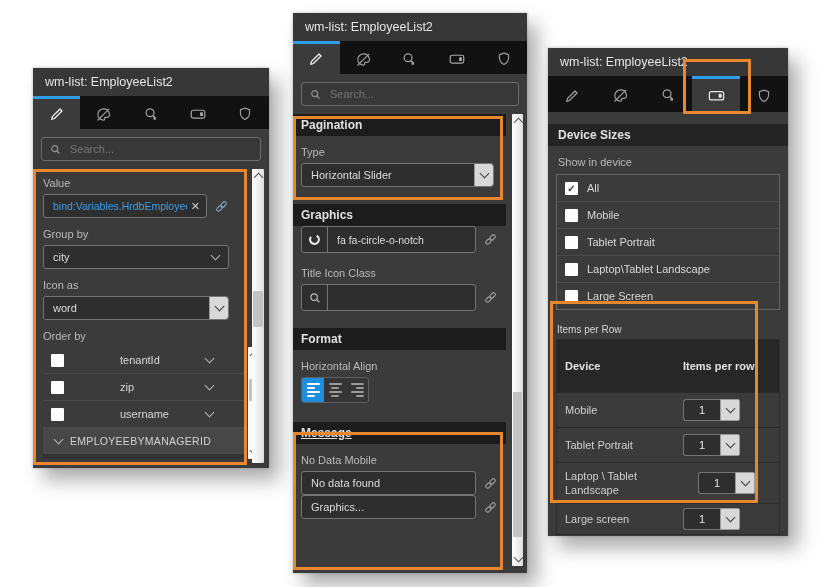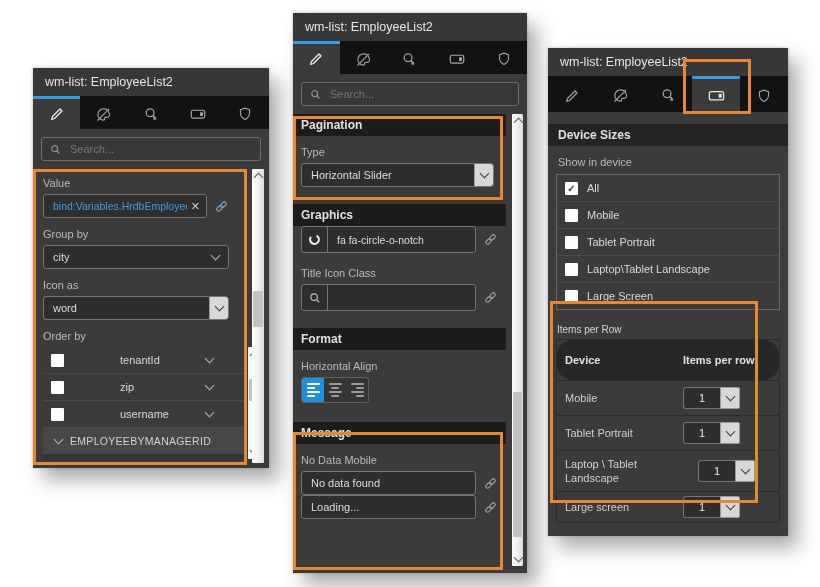--- a/index.html
+++ b/index.html
@@ -324,39 +324,39 @@
           <span class="albtn">
               <span class="alico r">
                 <i style="width:13px"></i>
                 <i style="width:8px"></i>
                 <i style="width:13px"></i>
                 <i style="width:8px"></i>
               </span>
             </span>
         </div>
       </div>
-      <div class="section-h" style="margin-top:19px;">Message</div>
+      <div class="section-h" style="margin-top:19px;text-decoration:underline;">Message</div>
       <div style="padding:0 8px;">
         <div class="label">No Data Mobile</div>
         <div class="fieldrow">
           <div class="field">
             <span class="val">No data found</span>
           </div>
           <span class="linkicon">
               <svg width="15" height="15" viewBox="0 0 24 24" fill="none" stroke="#9f9f9f" stroke-width="1.8">
                 <g transform="rotate(-45 12 12)">
                   <rect x="2.5" y="9" width="9.5" height="6" rx="3"></rect>
                   <rect x="12" y="9" width="9.5" height="6" rx="3"></rect>
                 </g>
               </svg>
             </span>
         </div>
         <div class="fieldrow">
           <div class="field">
-            <span class="val">Loading...</span>
+            <span class="val">Graphics...</span>
           </div>
           <span class="linkicon">
               <svg width="15" height="15" viewBox="0 0 24 24" fill="none" stroke="#9f9f9f" stroke-width="1.8">
                 <g transform="rotate(-45 12 12)">
                   <rect x="2.5" y="9" width="9.5" height="6" rx="3"></rect>
                   <rect x="12" y="9" width="9.5" height="6" rx="3"></rect>
                 </g>
               </svg>
             </span>
         </div>
@@ -435,21 +435,21 @@
       <span>Laptop\Tablet Landscape</span>
     </div>
     <div class="cbrow">
       <span class="cb"></span>
       <span>Large Screen</span>
     </div>
   </div>
   <div class="orange" style="left:2px;top:253px;width:202px;height:196px;"></div>
   <div class="tinylabel" style="margin:14px 0 4px 9px;">Items per Row</div>
   <div class="dtable">
-    <div class="drow dhead" style="height:40px;border-radius:15px;">
+    <div class="drow dhead" style="height:52px;">
       <div class="dcell1">Device</div>
       <div class="dcell2" style="line-height:1.3;">Items per row</div>
     </div>
     <div class="drow" style="height:34px;">
       <div class="dcell1">Mobile</div>
       <div class="dcell2">
         <span class="mini-select">
           <span class="mval">1</span>
           <span class="mbtn">
               <span class="chev"></span>

